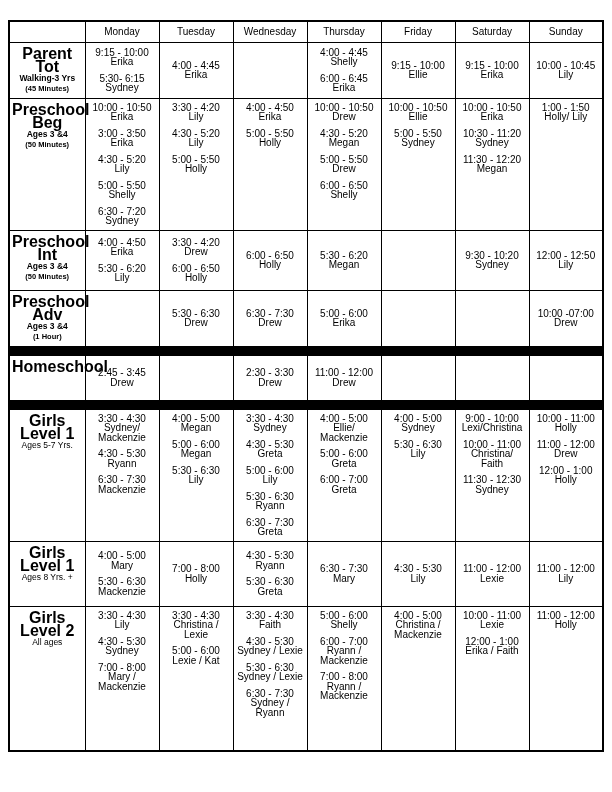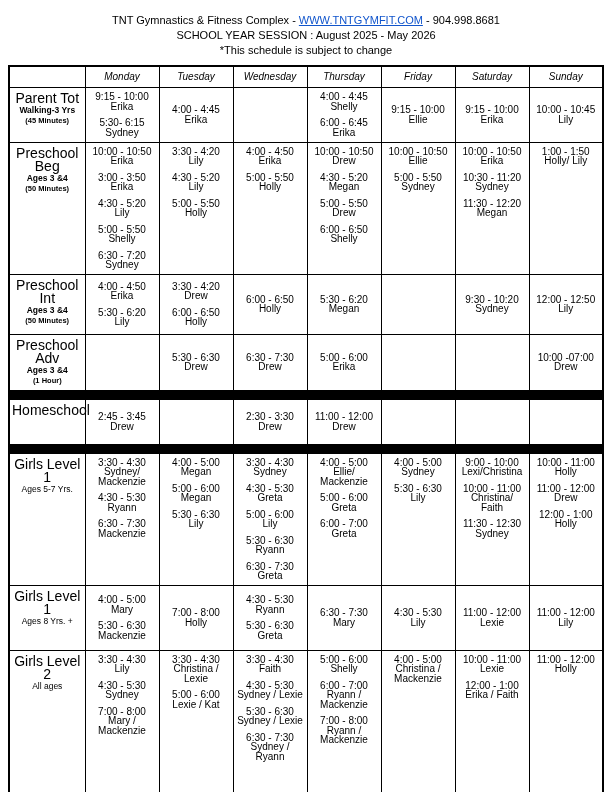--- a/index.html
+++ b/index.html
@@ -7,24 +7,24 @@
   body { font-family: "Liberation Sans", sans-serif; color: #000; }
   .page { width: 612px; height: 792px; margin: 0 auto; padding-top: 13px; background: #fff; overflow: hidden; }
 
   .doc-header { text-align: center; font-size: 11px; line-height: 15px; }
   .doc-header .website-link { text-decoration: underline; cursor: pointer; }
 
   .schedule-table { border-collapse: collapse; table-layout: fixed; width: 596px; margin: 7px auto 0 auto; border: 2px solid #000; }
   .schedule-table th, .schedule-table td { border: 1px solid #000; }
 
   .corner-th, .row-label { width: 76px; }
-  thead th { height: 21px; font-size: 10px; font-weight: 400; text-align: center; vertical-align: middle; font-style: italic; }
+  thead th { height: 21px; font-size: 10px; font-weight: 400; text-align: center; vertical-align: middle; }
 
   .row-label { vertical-align: top; text-align: center; padding: 4px 2px; }
-  .label-name { display: block; font-size: 14px; font-weight: 400; line-height: 13px; }
+  .label-name { display: block; font-size: 16px; font-weight: 700; line-height: 13px; }
   .label-sub { display: block; font-size: 8.5px; font-weight: 700; line-height: 11px; }
   .label-detail { display: block; font-size: 7.5px; font-weight: 700; line-height: 10px; }
   tr[data-row="5"] .label-sub, tr[data-row="6"] .label-sub, tr[data-row="7"] .label-sub { font-weight: 400; }
 
   .slot-cell { vertical-align: middle; text-align: center; padding: 4px 3px; font-size: 10px; line-height: 9.5px; }
   tr[data-row="1"] .slot-cell, tr[data-row="5"] .slot-cell, tr[data-row="7"] .slot-cell { vertical-align: top; }
   .entry + .entry { margin-top: 7px; }
 
   tr[data-row="0"] { height: 55px; }
   tr[data-row="1"] { height: 129px; }
@@ -34,27 +34,20 @@
   tr[data-row="5"] { height: 130px; }
   tr[data-row="6"] { height: 65px; }
   tr[data-row="7"] { height: 145px; }
 
   .separator-row td { height: 9px; background: #000; padding: 0; border: 1px solid #000; }
 </style>
 </head>
 <body>
 
 <div class="page">
-  <div class="doc-header">
-    <div><span>TNT Gymnastics &amp; Fitness Complex -</span>
-      <a class="website-link" style="color: rgb(17, 85, 204);">WWW.TNTGYMFIT.COM</a>
-      <span>- 904.998.8681</span></div>
-    <div>SCHOOL YEAR SESSION : August 2025 - May 2026</div>
-    <div>*This schedule is subject to change</div>
-  </div>
 
   <table class="schedule-table">
     <thead>
       <tr id="day-header-row">
         <th class="corner-th"></th>
       <th class="day-th">Monday</th>
           <th class="day-th">Tuesday</th>
           <th class="day-th">Wednesday</th>
           <th class="day-th">Thursday</th>
           <th class="day-th">Friday</th>

